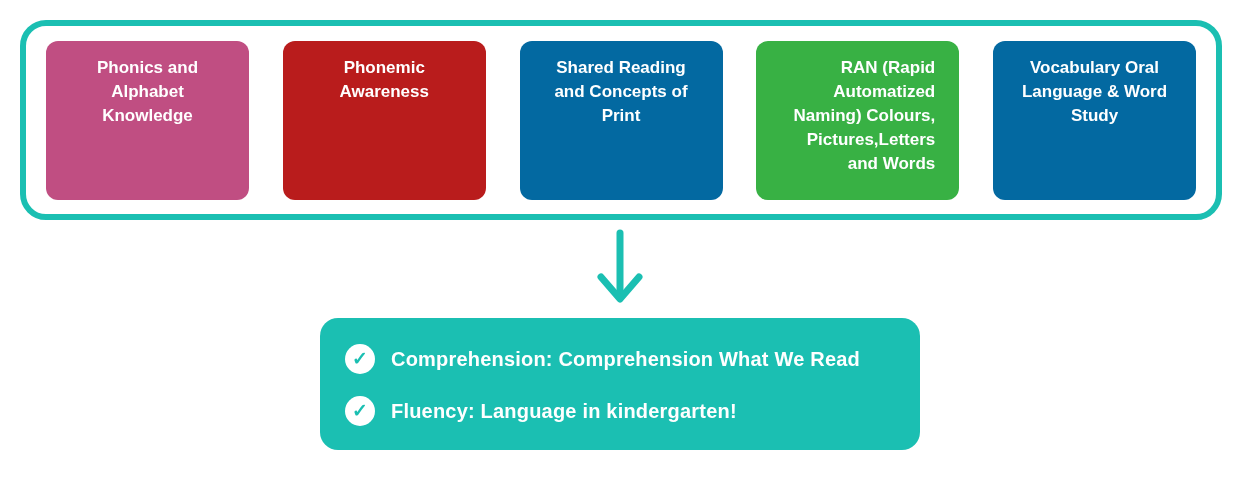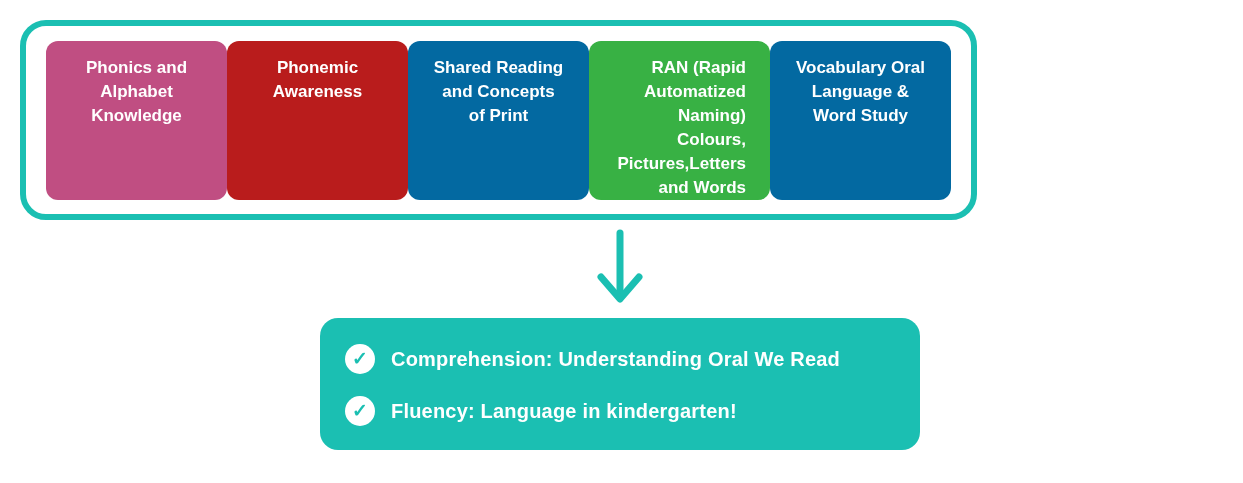--- a/index.html
+++ b/index.html
@@ -11,21 +11,21 @@
   html,body{width:1243px;height:483px;}
   body{
     background:var(--background);
     font-family:"Liberation Sans", sans-serif;
     position:relative;
     overflow:hidden;
   }
   .pillars-frame{
     position:absolute;
     left:20px; top:20px;
-    width:957px; height:200px;
+    width:1202px; height:200px;
     border:6px solid var(--teal);
     border-radius:26px;
     background:var(--background);
     display:flex;
     align-items:center;
     justify-content:space-between;
     padding:0 20px;
   }
   .pillar-box{
     width:203px;
@@ -104,21 +104,21 @@
 <svg class="down-arrow" viewBox="0 0 48 78" fill="none">
   <path d="M24 4 L24 68" stroke="currentColor" stroke-width="7" stroke-linecap="round"></path>
   <path d="M5 48 L24 70 L43 48" stroke="currentColor" stroke-width="7" stroke-linecap="round" stroke-linejoin="round"></path>
 </svg>
 
 <div class="outcomes-box" style="background-color: rgb(27, 191, 178);">
   <div class="outcome-row">
     <div class="check-circle">
       <span>✓</span>
     </div>
-    <div class="outcome-label">Comprehension: Understanding Oral We Read</div>
+    <div class="outcome-label">Comprehension: Comprehension What We Read</div>
   </div>
   <div class="outcome-row">
     <div class="check-circle">
       <span>✓</span>
     </div>
     <div class="outcome-label">Fluency: Language in kindergarten!</div>
   </div>
 </div>
 
 </body></html>

